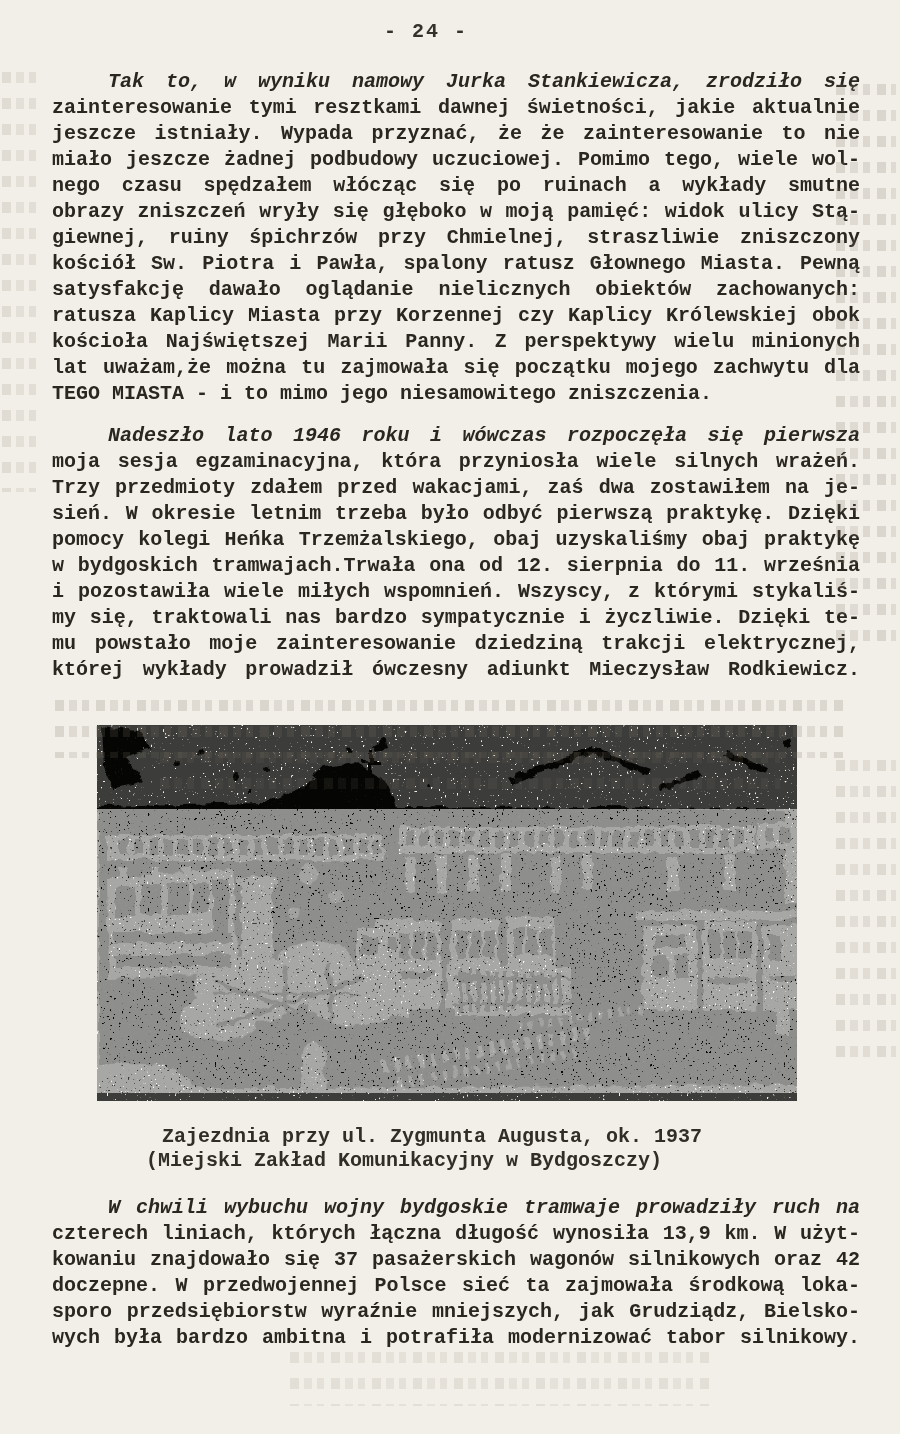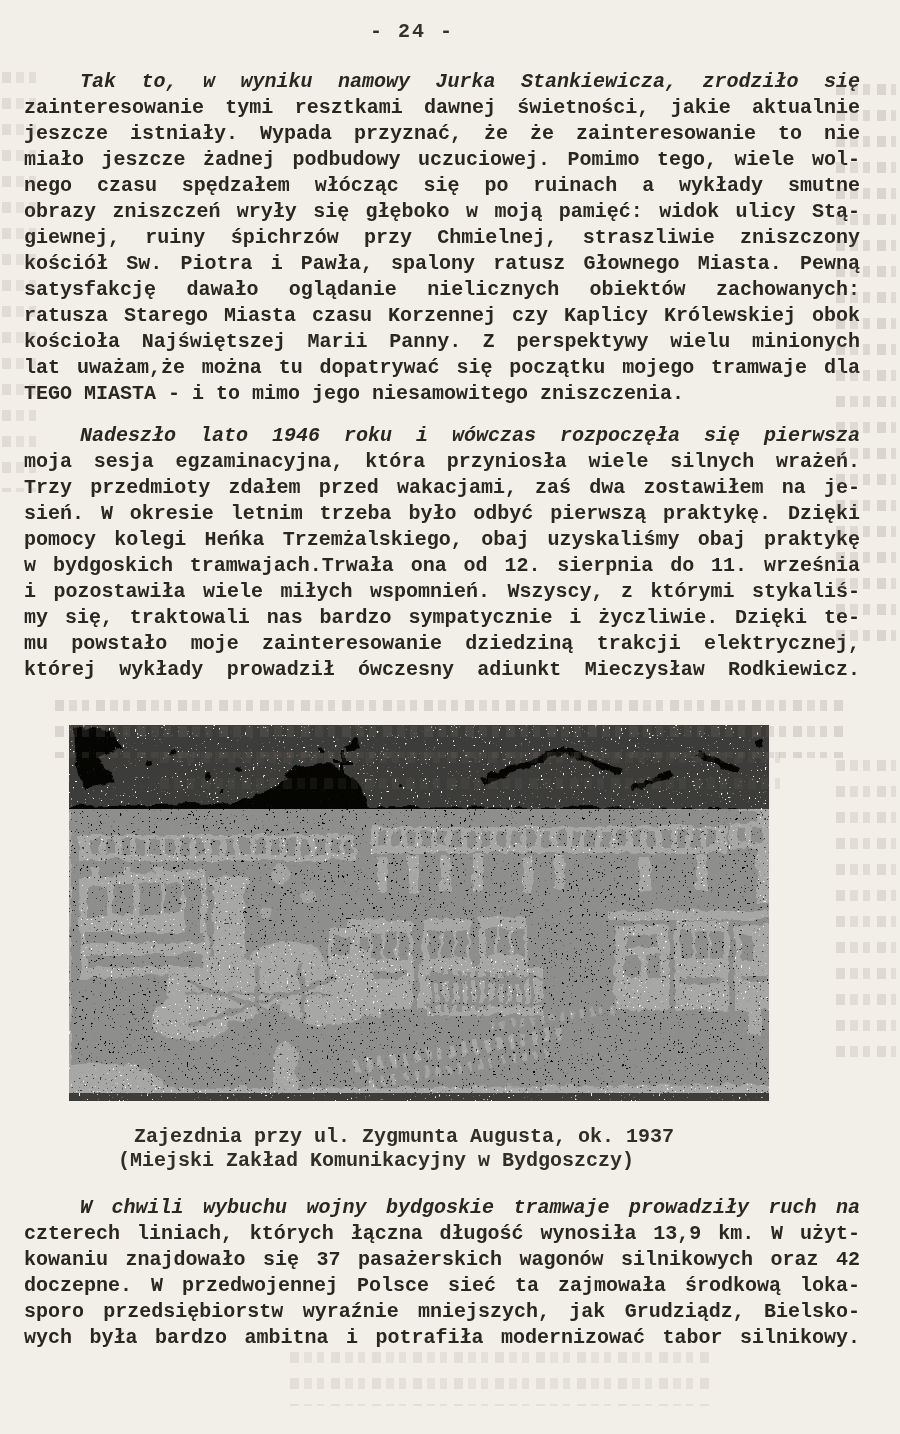--- a/index.html
+++ b/index.html
@@ -4,21 +4,21 @@
 <style>
   html,body{margin:0;padding:0;background:#d8d4cc;}
   .page{
     position:relative;
     width:900px;height:1434px;
     background:#f2efe8;
     overflow:hidden;
     font-family:"Liberation Mono","DejaVu Sans Mono",monospace;
     color:#2a2620;
     box-sizing:border-box;
-    padding:14px 40px 0 24px;
+    padding:14px 40px 0 52px;
   }
   .page-number{
     text-align:center;
     font-size:20px;font-weight:700;
     letter-spacing:2px;
     margin:6px 60px 26px 0;
     color:#34302a;
   }
   .para{font-size:20px;font-weight:700;}
   .para .line{
@@ -69,23 +69,23 @@
   <div class="para para-1 short-last">
       <div class="line">Tak to, w wyniku namowy Jurka Stankiewicza, zrodziło się</div>
       <div class="line">zainteresowanie tymi resztkami dawnej świetności, jakie aktualnie</div>
       <div class="line">jeszcze istniały. Wypada przyznać, że że zainteresowanie to nie</div>
       <div class="line">miało jeszcze żadnej podbudowy uczuciowej. Pomimo tego, wiele wol-</div>
       <div class="line">nego czasu spędzałem włócząc się po ruinach a wykłady smutne</div>
       <div class="line">obrazy zniszczeń wryły się głęboko w moją pamięć: widok ulicy Stą-</div>
       <div class="line">giewnej, ruiny śpichrzów przy Chmielnej, straszliwie zniszczony</div>
       <div class="line">kościół Sw. Piotra i Pawła, spalony ratusz Głownego Miasta. Pewną</div>
       <div class="line">satysfakcję dawało oglądanie nielicznych obiektów zachowanych:</div>
-      <div class="line">ratusza Starego Miasta czasu Korzennej czy Kaplicy Królewskiej obok</div>
+      <div class="line">ratusza Kaplicy Miasta przy Korzennej czy Kaplicy Królewskiej obok</div>
       <div class="line">kościoła Najświętszej Marii Panny. Z perspektywy wielu minionych</div>
-      <div class="line">lat uważam,że można tu dopatrywać się początku mojego tramwaje dla</div>
+      <div class="line">lat uważam,że można tu zajmowała się początku mojego zachwytu dla</div>
       <div class="line last">TEGO MIASTA - i to mimo jego niesamowitego zniszczenia.</div>
     </div>
 
   <div class="para para-2">
       <div class="line">Nadeszło lato 1946 roku i wówczas rozpoczęła się pierwsza</div>
       <div class="line">moja sesja egzaminacyjna, która przyniosła wiele silnych wrażeń.</div>
       <div class="line">Trzy przedmioty zdałem przed wakacjami, zaś dwa zostawiłem na je-</div>
       <div class="line">sień. W okresie letnim trzeba było odbyć pierwszą praktykę. Dzięki</div>
       <div class="line">pomocy kolegi Heńka Trzemżalskiego, obaj uzyskaliśmy obaj praktykę</div>
       <div class="line">w bydgoskich tramwajach.Trwała ona od 12. sierpnia do 11. września</div>

